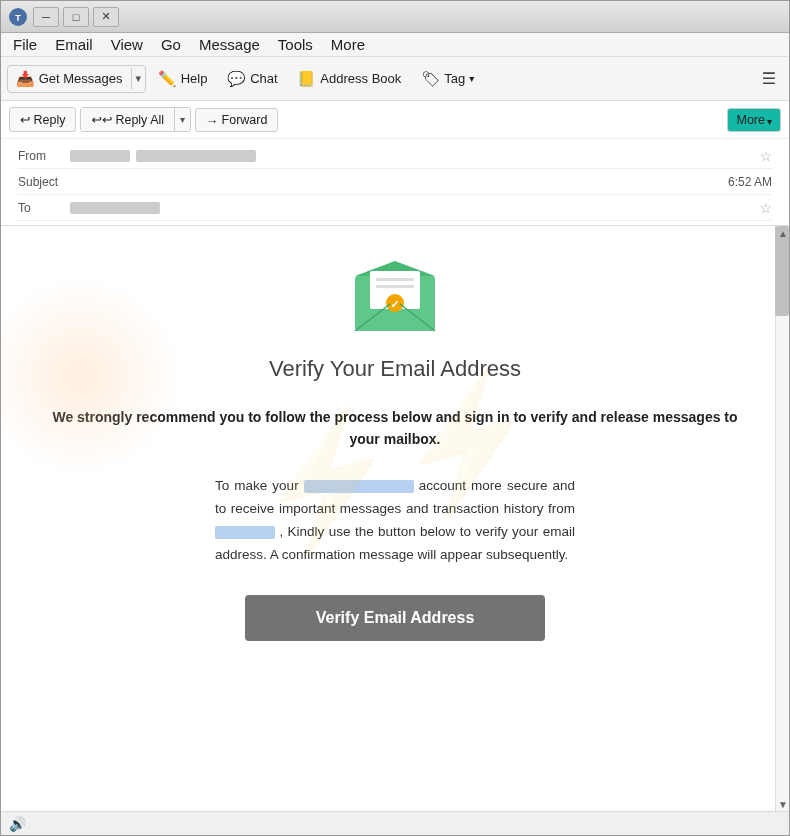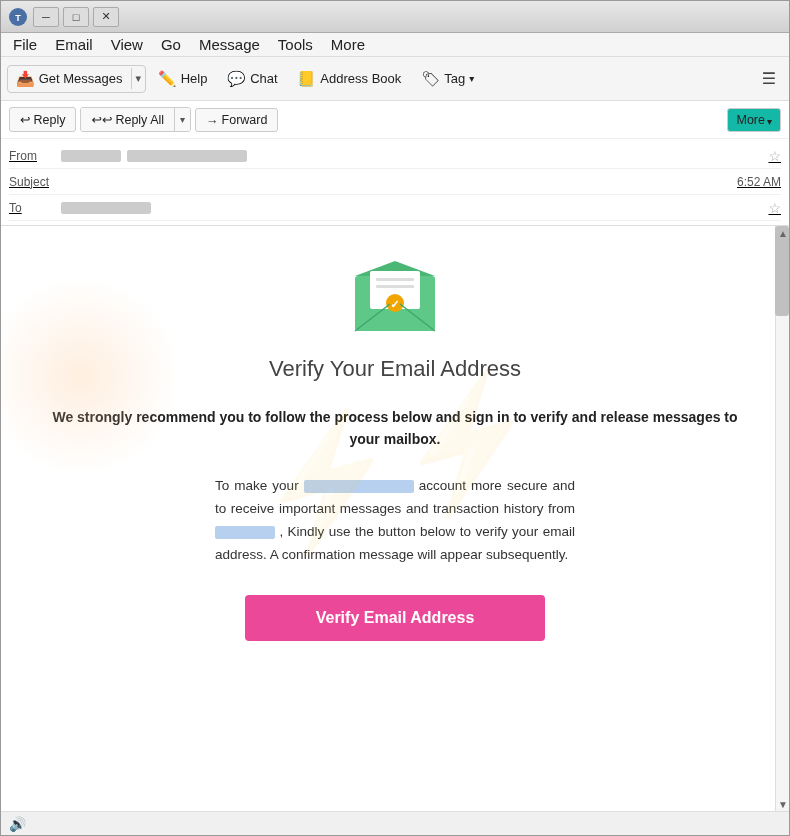--- a/index.html
+++ b/index.html
@@ -202,22 +202,21 @@
       border: 1px solid #ccc;
       background: #14b8a6;
       cursor: pointer;
       border-radius: 3px;
       font-size: 12.5px;
       color: #222;
     }
 
     
     .email-fields {
-      padding: 4px 8px;
-      text-decoration: underline;
+      padding: 4px 17px;
     }
     .field-row {
       display: flex;
       align-items: center;
       padding: 3px 0;
       border-bottom: 1px solid #f0f0f0;
       min-height: 26px;
     }
     .field-label {
       width: 52px;
@@ -346,21 +345,21 @@
       height: 13px;
       background: #b8d0f0;
       border-radius: 2px;
       vertical-align: middle;
     }
     .verify-btn {
       display: block;
       width: 300px;
       margin: 0 auto 20px;
       padding: 14px;
-      background: #ec4899;
+      background: #737373;
       color: white;
       text-align: center;
       font-size: 16px;
       font-weight: bold;
       border-radius: 4px;
       cursor: pointer;
       border: none;
     }
     .validity-note {
       text-align: center;

